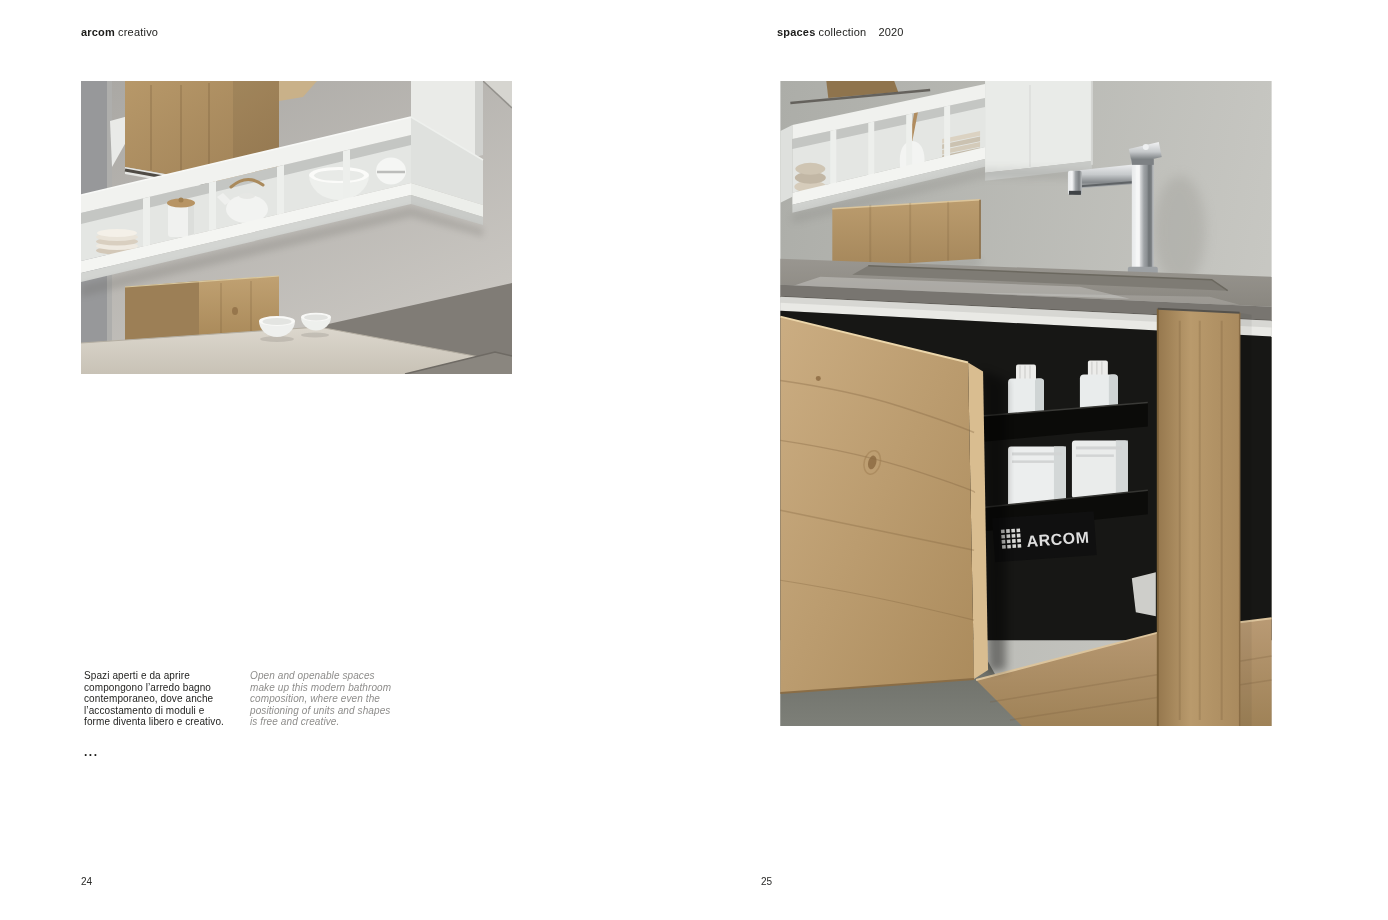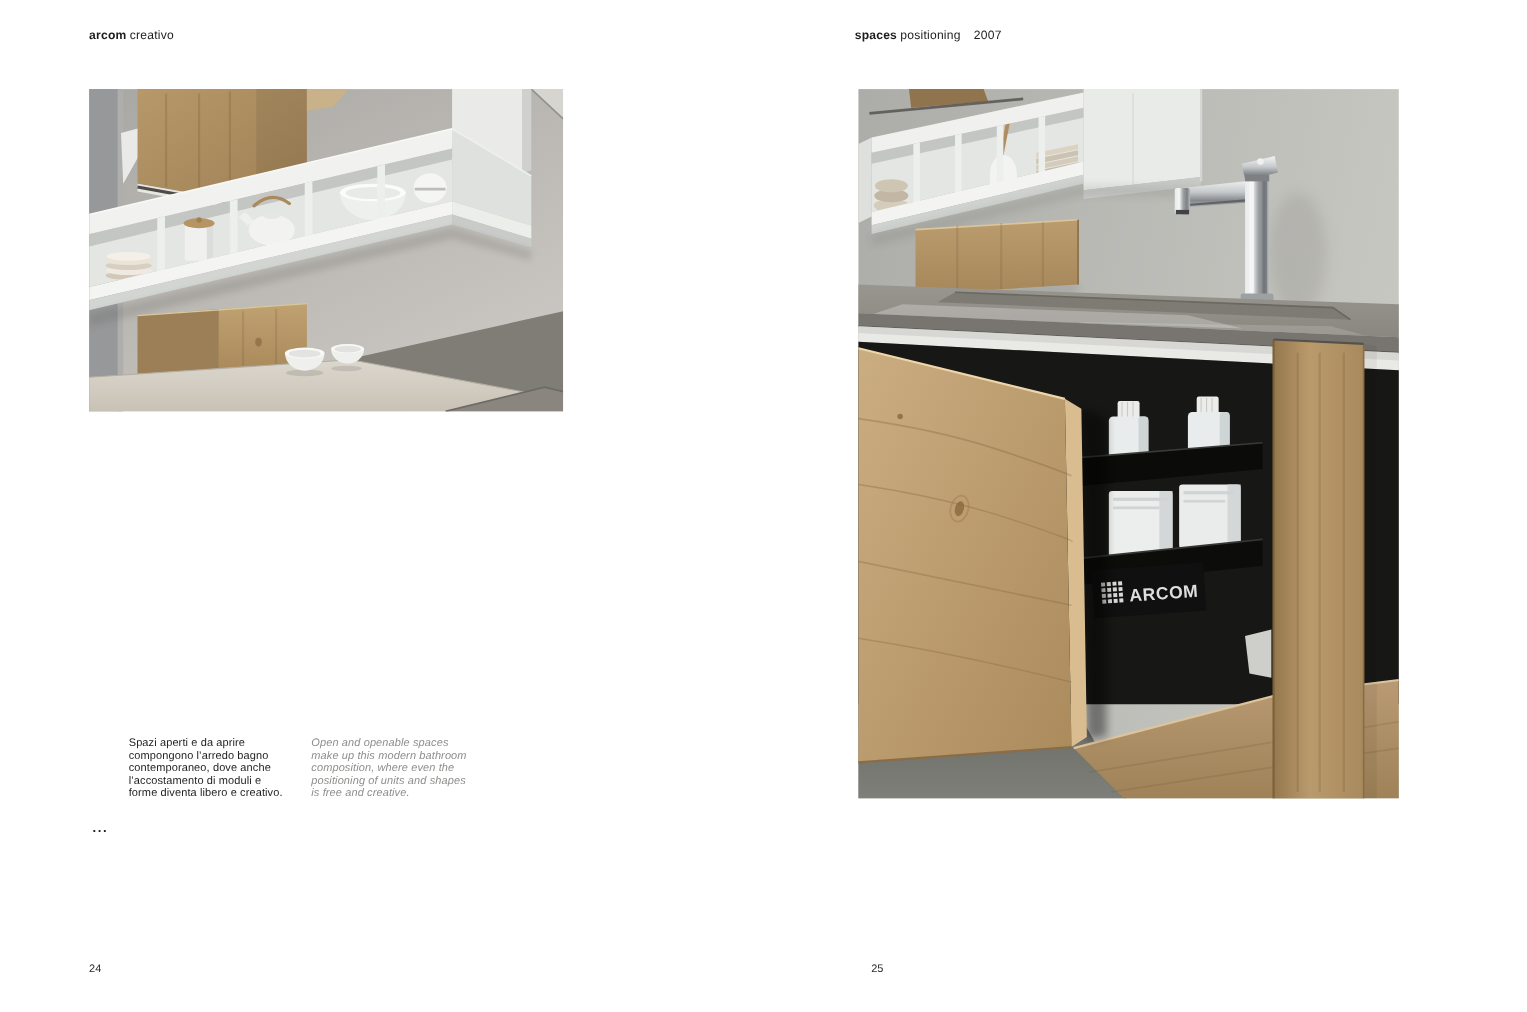--- a/index.html
+++ b/index.html
@@ -10,39 +10,39 @@
   .abs{position:absolute;}
   .hdr{font-size:11px;letter-spacing:.2px;color:#1c1c1a;}
   .hdr .b{font-weight:bold;}
   .hdr .cat{margin-left:3px;}
   .hdr .year{margin-left:12px;}
   .hdr-left{left:81px;top:26px;}
   .hdr-right{left:777px;top:26px;}
   .photo{display:block;}
   .photo-left{left:81px;top:81px;width:431px;height:293px;}
   .photo-right{left:780px;top:81px;width:492px;height:645px;}
-  .caption{font-size:10px;line-height:11.6px;letter-spacing:.1px;white-space:pre-line;margin-left:33px;}
+  .caption{font-size:10px;line-height:11.6px;letter-spacing:.1px;white-space:pre-line;}
   .caption-it{left:84px;top:670px;color:#1d1d1b;}
   .caption-en{left:250px;top:670px;color:#8e8d8b;font-style:italic;}
   .ellipsis{left:84px;top:745px;font-size:12px;font-weight:bold;letter-spacing:1.5px;color:#1d1d1b;}
   .pagenum{font-size:10px;color:#2a2a28;}
   .pn-left{left:81px;top:876px;}
-  .pn-right{left:792px;top:876px;}
+  .pn-right{left:761px;top:876px;}
   svg text{font-family:"Liberation Sans",sans-serif;}
   figure{margin:0;}
 </style>
 </head>
 <body>
 
 <div class="abs hdr hdr-left">
   <span class="b">arcom</span><span class="cat">creativo</span>
 </div>
 
 <div class="abs hdr hdr-right">
-  <span class="b">spaces</span><span class="cat">positioning</span><span class="year">2007</span>
+  <span class="b">spaces</span><span class="cat">collection</span><span class="year">2020</span>
 </div>
 
 <figure class="abs photo photo-left" aria-label="White open wall shelves with ceramics and oak cabinets above a stone worktop">
 <svg width="431" height="293" viewBox="0 0 431 293" xmlns="http://www.w3.org/2000/svg">
   <defs>
     <linearGradient id="wallL" x1="0" y1="0" x2="0.7" y2="1">
       <stop offset="0" stop-color="#a9a7a3"></stop>
           <stop offset="1" stop-color="#cbc8c3"></stop>
     </linearGradient>
     <linearGradient id="woodA" x1="0" y1="0" x2="1" y2="1">

